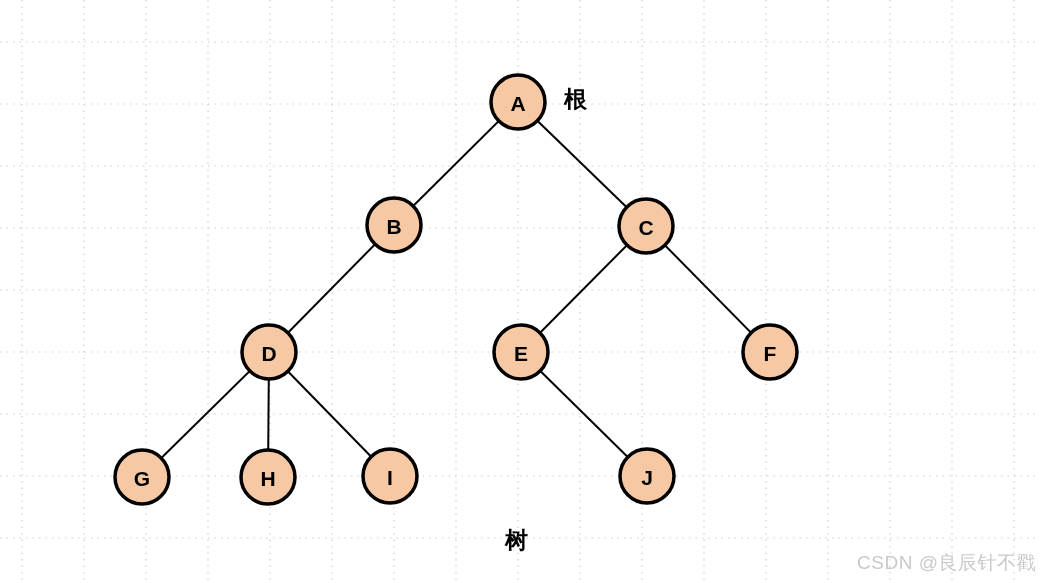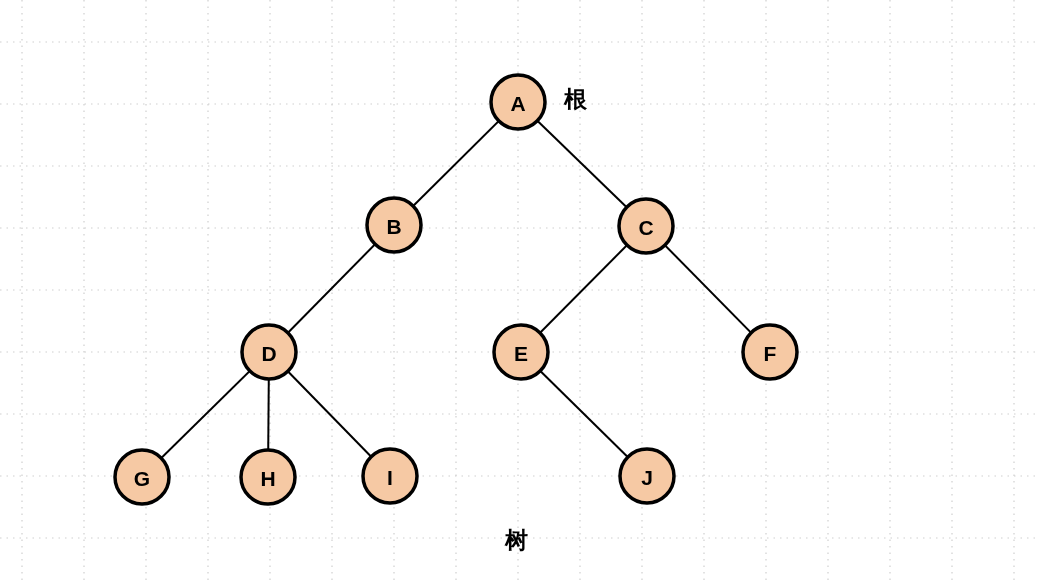--- a/index.html
+++ b/index.html
@@ -131,13 +131,14 @@
           <circle cx="647" cy="476" r="27" fill="#f6c9a4" stroke="#000000" stroke-width="3.5"></circle>
           <text x="647" y="477" text-anchor="middle" dominant-baseline="central" font-size="21" fill="#000000" class="node-letter">J</text>
         </g>
       </g>
   </svg>
 
   <div id="root-label" class="float-label">根</div>
 
   <div id="caption-label" class="float-label">树</div>
 
+  <div id="watermark">CSDN @良辰针不戳</div>
 </div>
 
 </body></html>

